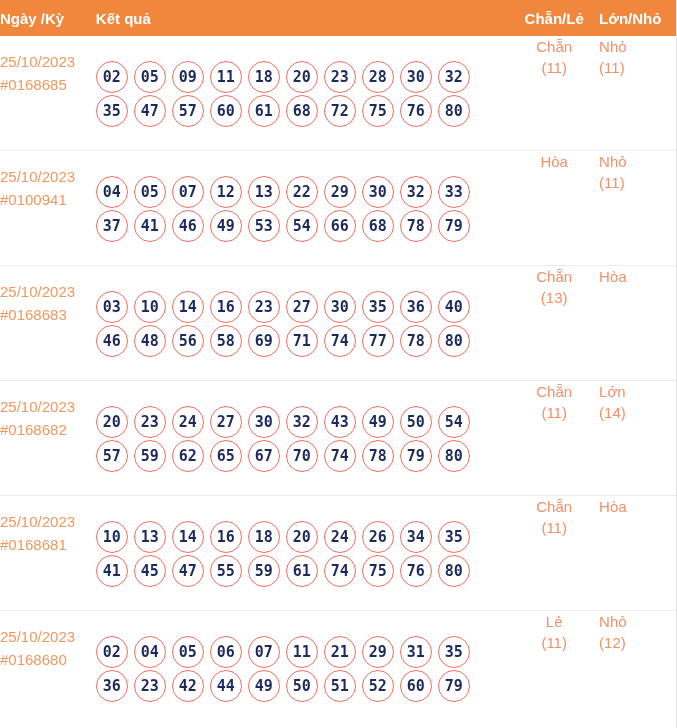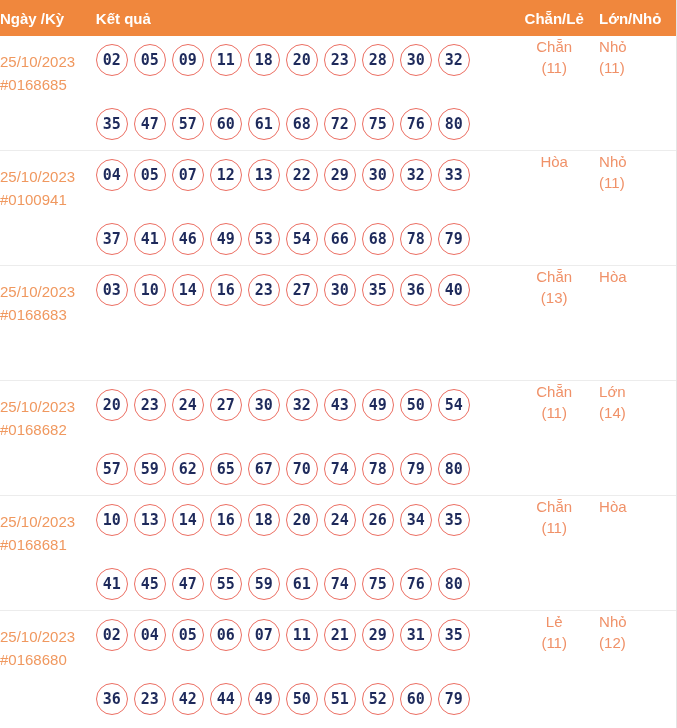--- a/index.html
+++ b/index.html
@@ -33,22 +33,22 @@
     border-bottom: 1px solid var(--separator, #ececec);
   }
   .row:last-child { border-bottom: none; }
   .c1 { width: 96px; box-sizing: border-box; padding-left: 0; }
   .c2 { width: 414px; box-sizing: border-box; }
   .c3 { width: 90px; text-align: center; box-sizing: border-box; }
   .c4 { width: 77px; box-sizing: border-box; }
 
   .col-date { padding-top: 14px; color: var(--accent-light, #F0985F); font-size: 15px; line-height: 23px; }
   .num-line { white-space: nowrap; }
-  .num-line.l1 { margin-top: 8px; }
-  .num-line.l2 { margin-top: 32px; }
+  .num-line.l1 { margin-top: 25px; }
+  .num-line.l2 { margin-top: 2px; }
   .ball {
     display: inline-flex;
     align-items: center;
     justify-content: center;
     width: 32px;
     height: 32px;
     box-sizing: border-box;
     margin-right: 6px;
     border: 1.5px solid var(--ball-border, #EC6F63);
     border-radius: 50%;
@@ -109,20 +109,21 @@
     </div>
   </div>
 
   <div class="row">
     <div class="c1 col-date">
       <div>25/10/2023</div>
       <div>#0168683</div>
     </div>
     <div class="c2">
       <div class="num-line l1"><span class="ball">03</span><span class="ball">10</span><span class="ball">14</span><span class="ball">16</span><span class="ball">23</span><span class="ball">27</span><span class="ball">30</span><span class="ball">35</span><span class="ball">36</span><span class="ball">40</span></div>
+      <div class="num-line l2"><span class="ball">46</span><span class="ball">48</span><span class="ball">56</span><span class="ball">58</span><span class="ball">69</span><span class="ball">71</span><span class="ball">74</span><span class="ball">77</span><span class="ball">78</span><span class="ball">80</span></div>
     </div>
     <div class="c3 col-stat">
       <div>Chẵn</div>
       <div>(13)</div>
     </div>
     <div class="c4 col-stat">
       <div>Hòa</div>
       <div></div>
     </div>
   </div>

